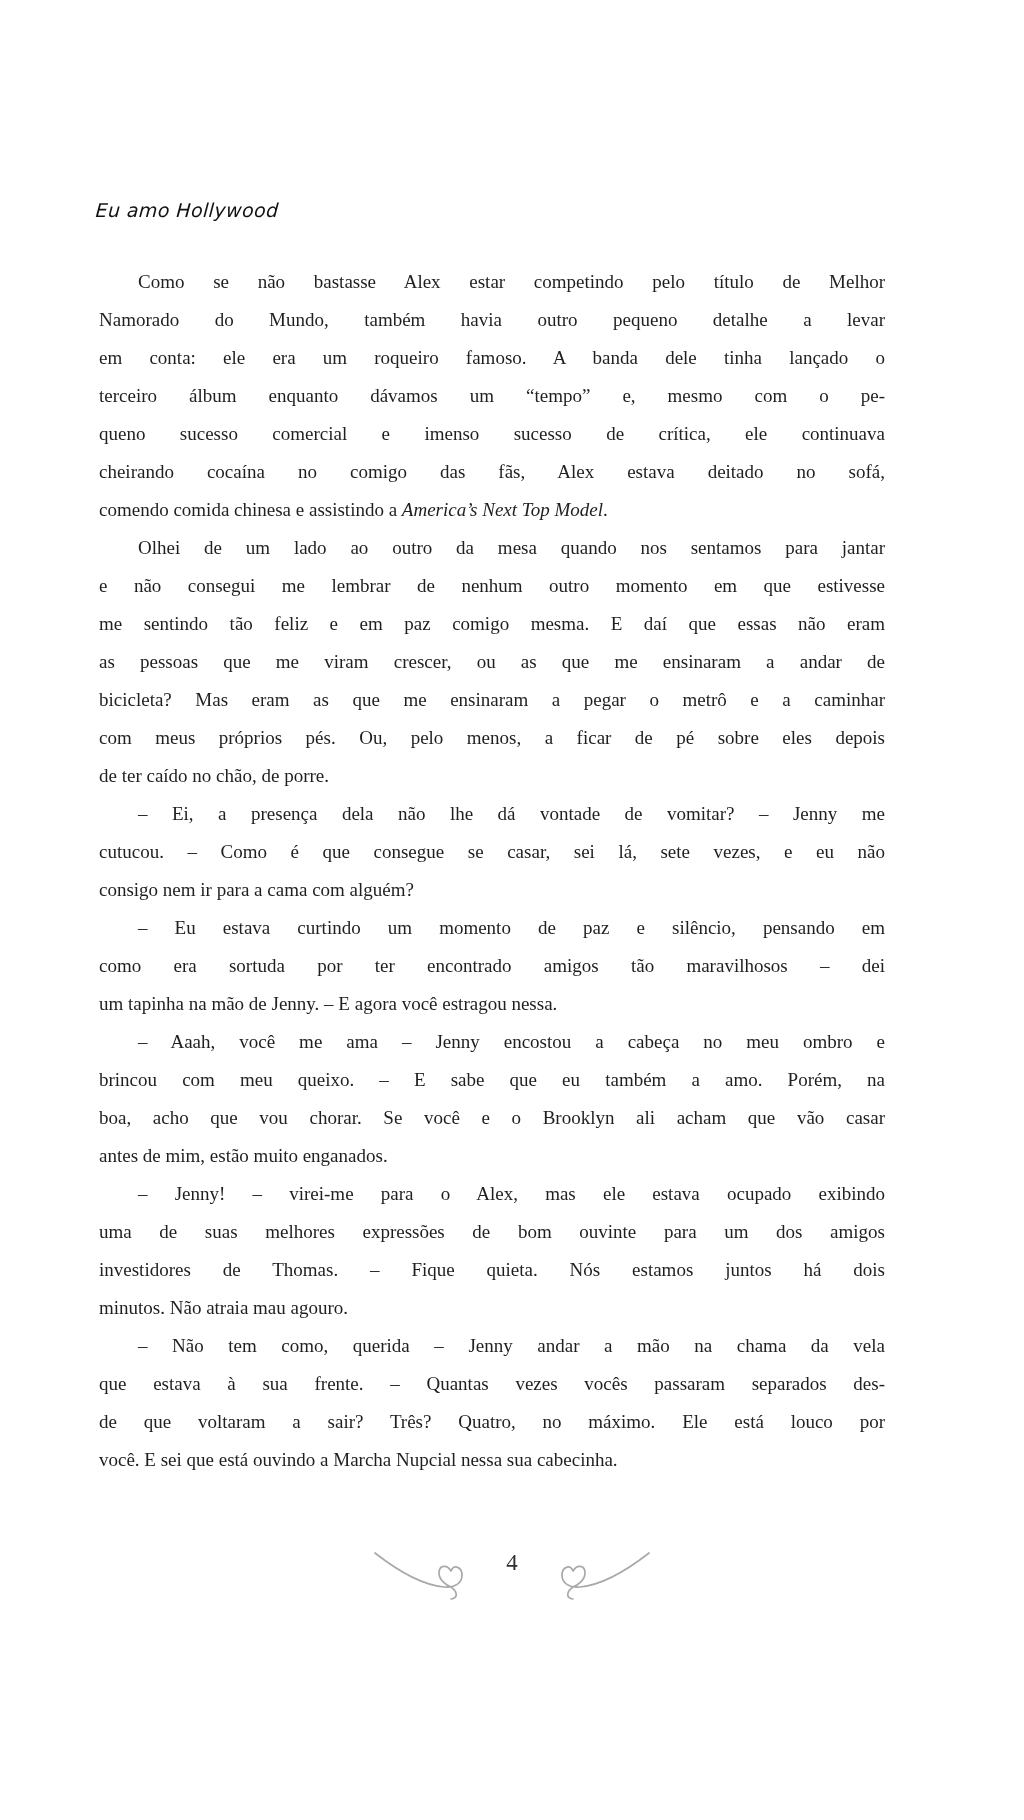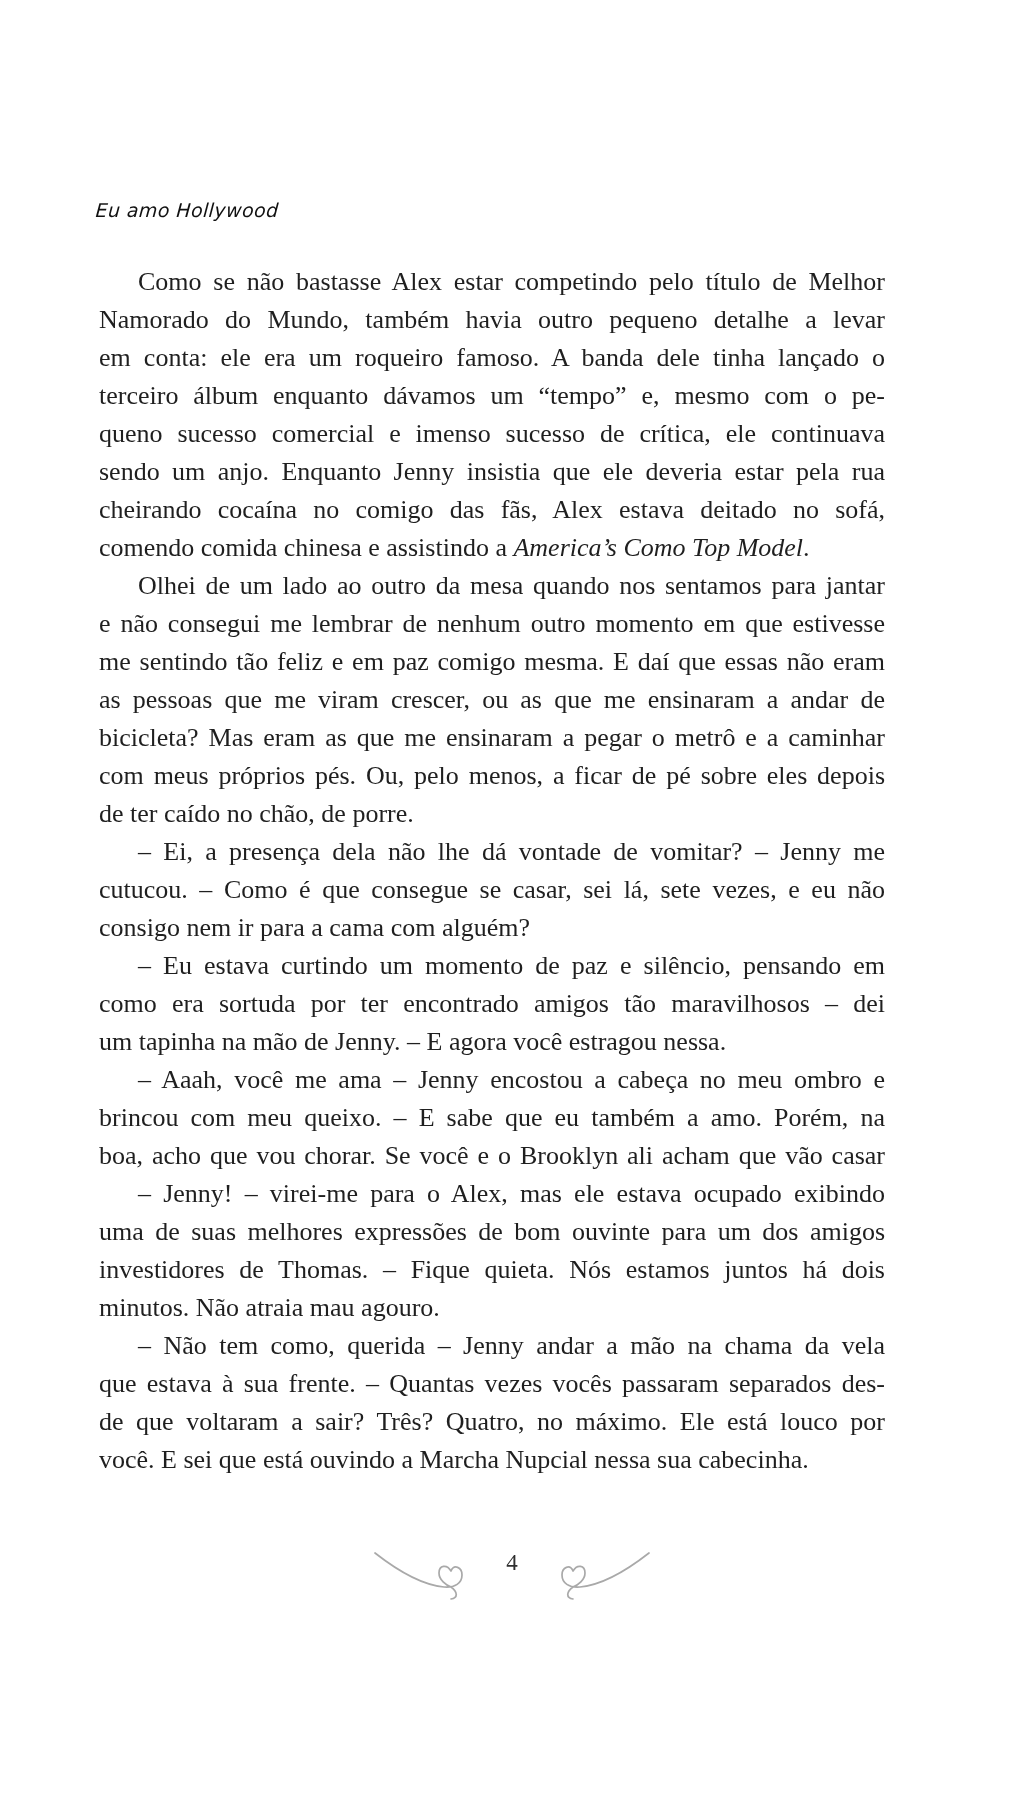--- a/index.html
+++ b/index.html
@@ -26,21 +26,21 @@
     color: var(--header-ink);
     transform: skewX(-4deg);
     transform-origin: left bottom;
   }
   .body-text {
     position: absolute;
     left: 99px;
     top: 263px;
     width: 786px;
     font-family: "Liberation Serif", serif;
-    font-size: 26px;
+    font-size: 19px;
     line-height: 38px;
     color: var(--ink);
   }
   .line { text-align: justify; text-align-last: justify; }
   .line.last { text-align-last: left; }
   .line.indent { text-indent: 39px; }
   .line em { font-style: italic; }
   .footer {
     position: absolute;
     left: 0;
@@ -73,39 +73,39 @@
 <div class="page">
 
   <div class="running-header">Eu amo Hollywood</div>
 
   <div class="body-text">
       <div class="line indent"><span>Como se não bastasse Alex estar competindo pelo título de Melhor</span></div>
       <div class="line"><span>Namorado do Mundo, também havia outro pequeno detalhe a levar</span></div>
       <div class="line"><span>em conta: ele era um roqueiro famoso. A banda dele tinha lançado o</span></div>
       <div class="line"><span>terceiro álbum enquanto dávamos um “tempo” e, mesmo com o pe-</span></div>
       <div class="line"><span>queno sucesso comercial e imenso sucesso de crítica, ele continuava</span></div>
-      <div class="line"><span>sendo um anjo. Enquanto Jenny insistia que ele deveria estar pela rua</span></div>
       <div class="line"><span>cheirando cocaína no comigo das fãs, Alex estava deitado no sofá,</span></div>
-      <div class="line last"><span>comendo comida chinesa e assistindo a </span><em>America’s Como Top Model</em><span>.</span></div>
+      <div class="line last"><span>comendo comida chinesa e assistindo a </span><em>America’s Next Top Model</em><span>.</span></div>
       <div class="line indent"><span>Olhei de um lado ao outro da mesa quando nos sentamos para jantar</span></div>
       <div class="line"><span>e não consegui me lembrar de nenhum outro momento em que estivesse</span></div>
       <div class="line"><span>me sentindo tão feliz e em paz comigo mesma. E daí que essas não eram</span></div>
       <div class="line"><span>as pessoas que me viram crescer, ou as que me ensinaram a andar de</span></div>
       <div class="line"><span>bicicleta? Mas eram as que me ensinaram a pegar o metrô e a caminhar</span></div>
       <div class="line"><span>com meus próprios pés. Ou, pelo menos, a ficar de pé sobre eles depois</span></div>
       <div class="line last"><span>de ter caído no chão, de porre.</span></div>
       <div class="line indent"><span>– Ei, a presença dela não lhe dá vontade de vomitar? – Jenny me</span></div>
       <div class="line"><span>cutucou. – Como é que consegue se casar, sei lá, sete vezes, e eu não</span></div>
       <div class="line last"><span>consigo nem ir para a cama com alguém?</span></div>
       <div class="line indent"><span>– Eu estava curtindo um momento de paz e silêncio, pensando em</span></div>
       <div class="line"><span>como era sortuda por ter encontrado amigos tão maravilhosos – dei</span></div>
       <div class="line last"><span>um tapinha na mão de Jenny. – E agora você estragou nessa.</span></div>
       <div class="line indent"><span>– Aaah, você me ama – Jenny encostou a cabeça no meu ombro e</span></div>
       <div class="line"><span>brincou com meu queixo. – E sabe que eu também a amo. Porém, na</span></div>
       <div class="line"><span>boa, acho que vou chorar. Se você e o Brooklyn ali acham que vão casar</span></div>
+      <div class="line last"><span>antes de mim, estão muito enganados.</span></div>
       <div class="line indent"><span>– Jenny! – virei-me para o Alex, mas ele estava ocupado exibindo</span></div>
       <div class="line"><span>uma de suas melhores expressões de bom ouvinte para um dos amigos</span></div>
       <div class="line"><span>investidores de Thomas. – Fique quieta. Nós estamos juntos há dois</span></div>
       <div class="line last"><span>minutos. Não atraia mau agouro.</span></div>
       <div class="line indent"><span>– Não tem como, querida – Jenny andar a mão na chama da vela</span></div>
       <div class="line"><span>que estava à sua frente. – Quantas vezes vocês passaram separados des-</span></div>
       <div class="line"><span>de que voltaram a sair? Três? Quatro, no máximo. Ele está louco por</span></div>
       <div class="line last"><span>você. E sei que está ouvindo a Marcha Nupcial nessa sua cabecinha.</span></div>
     </div>
 

